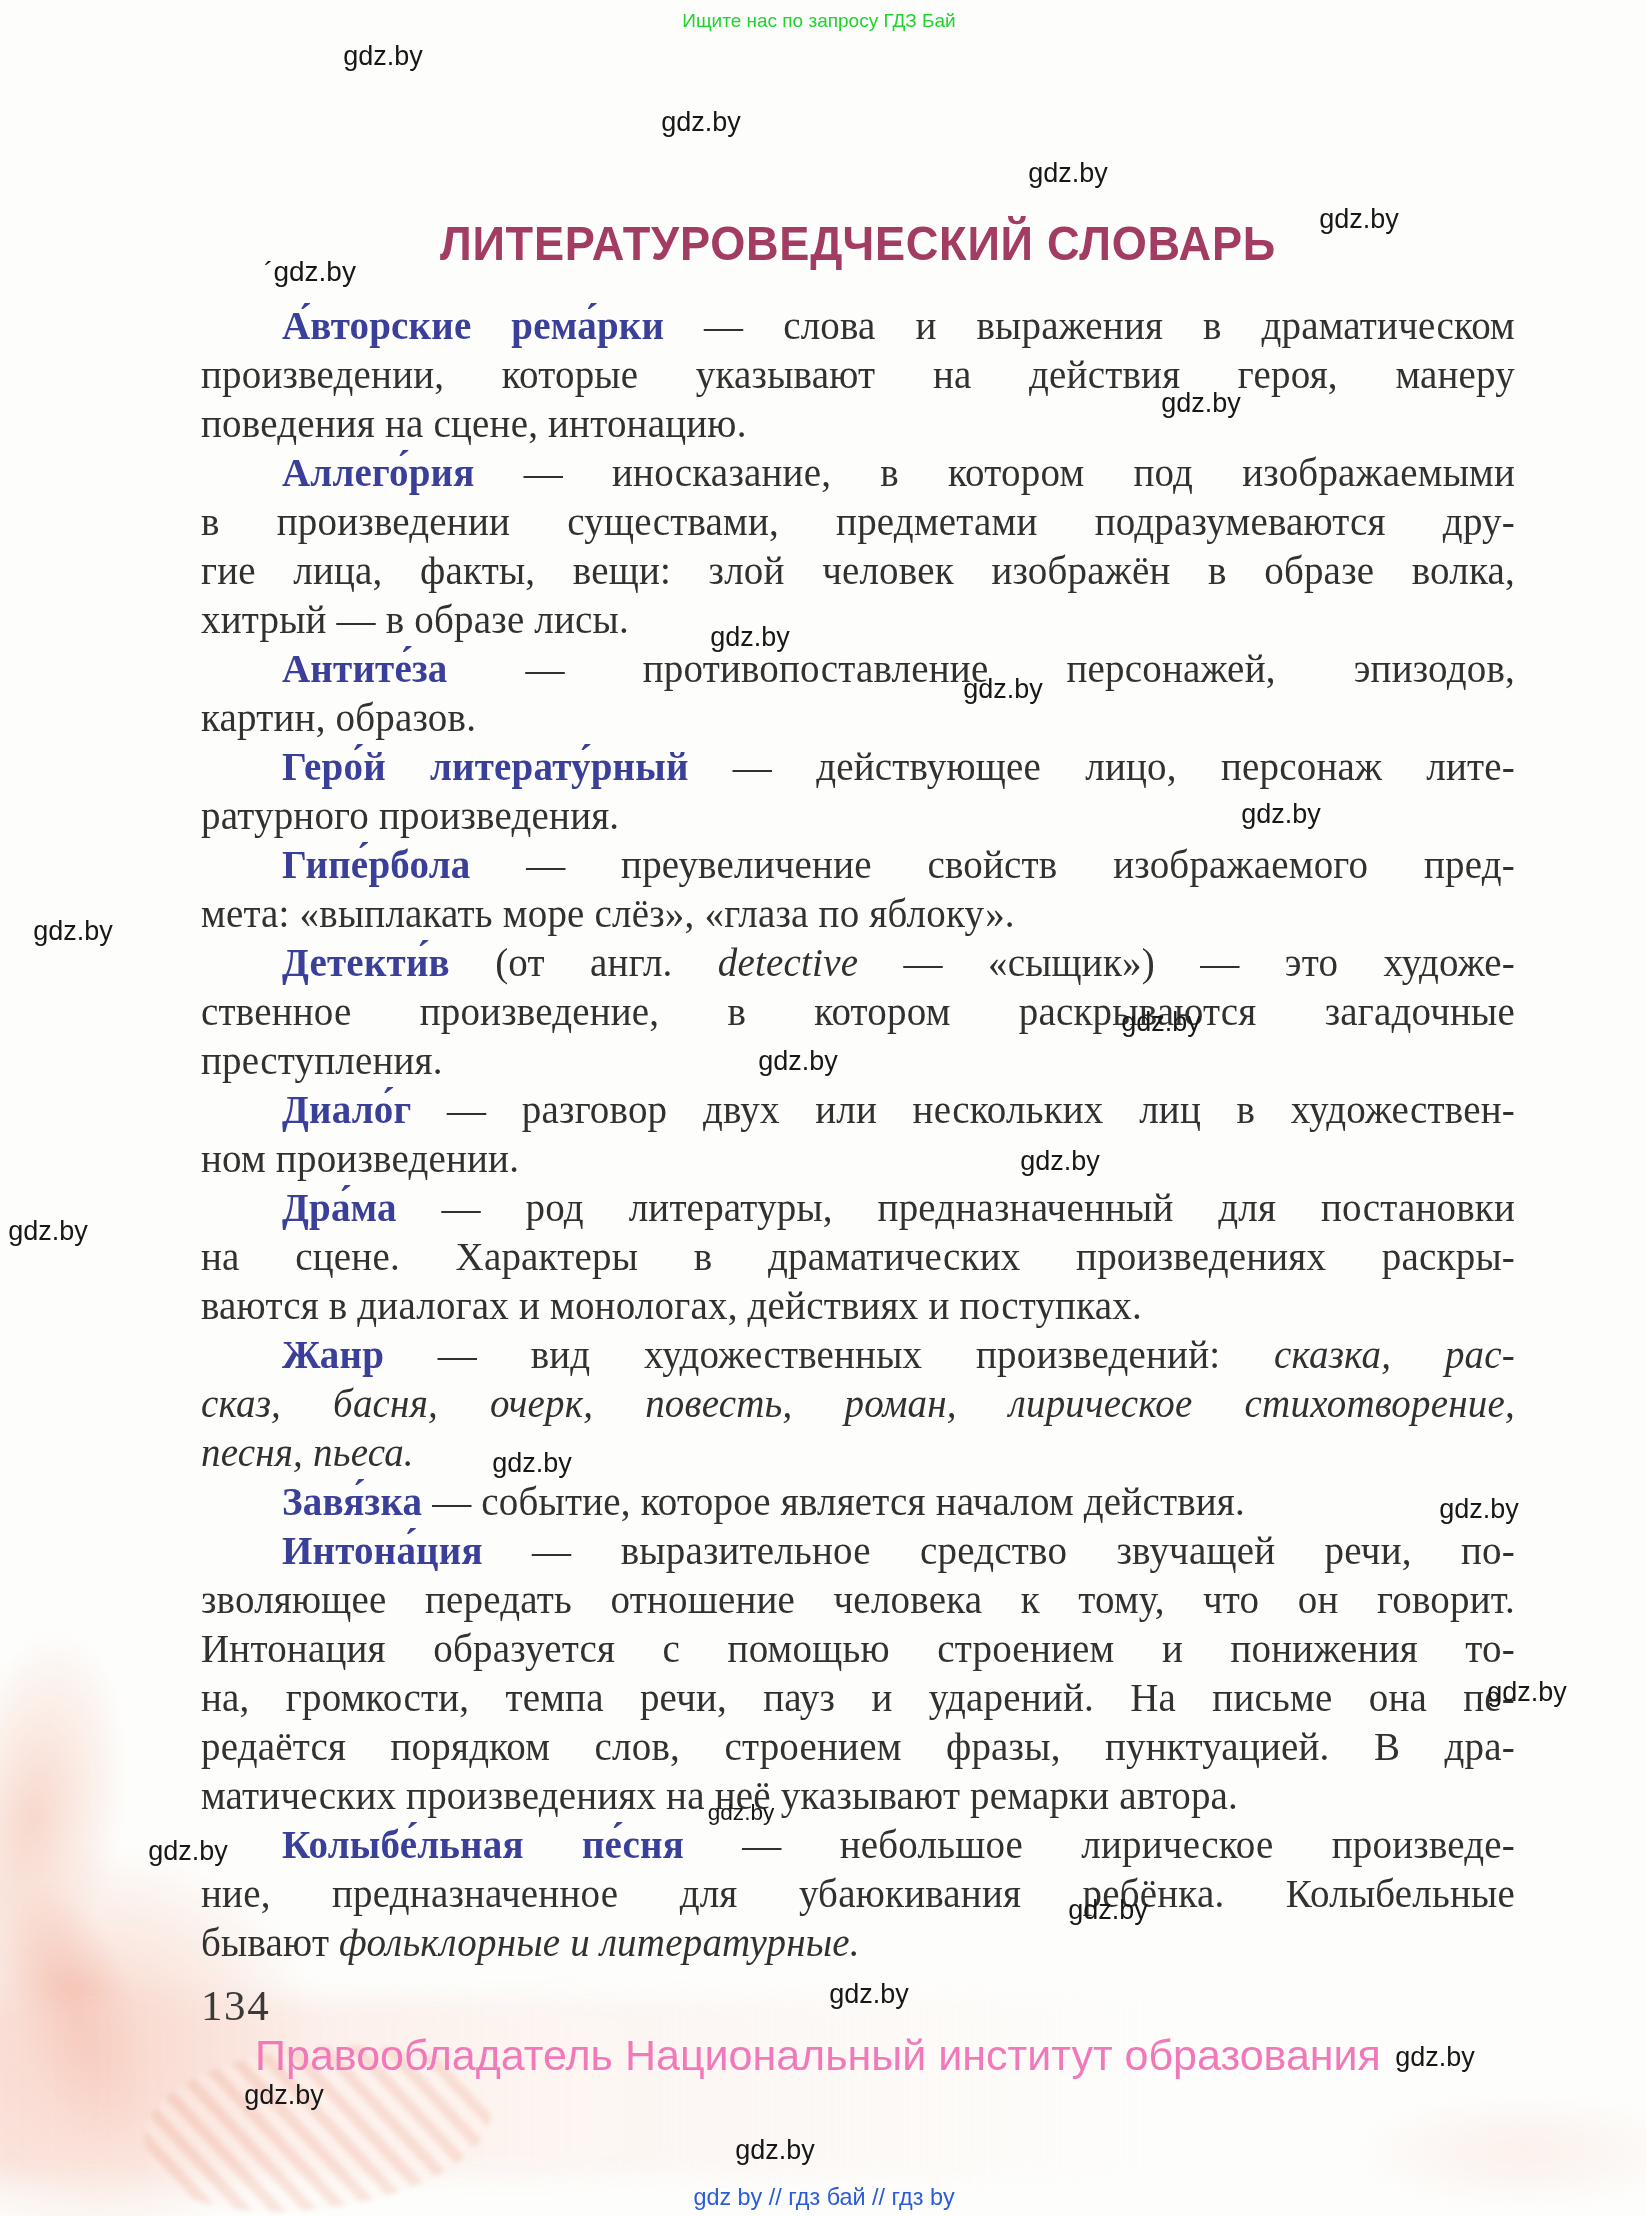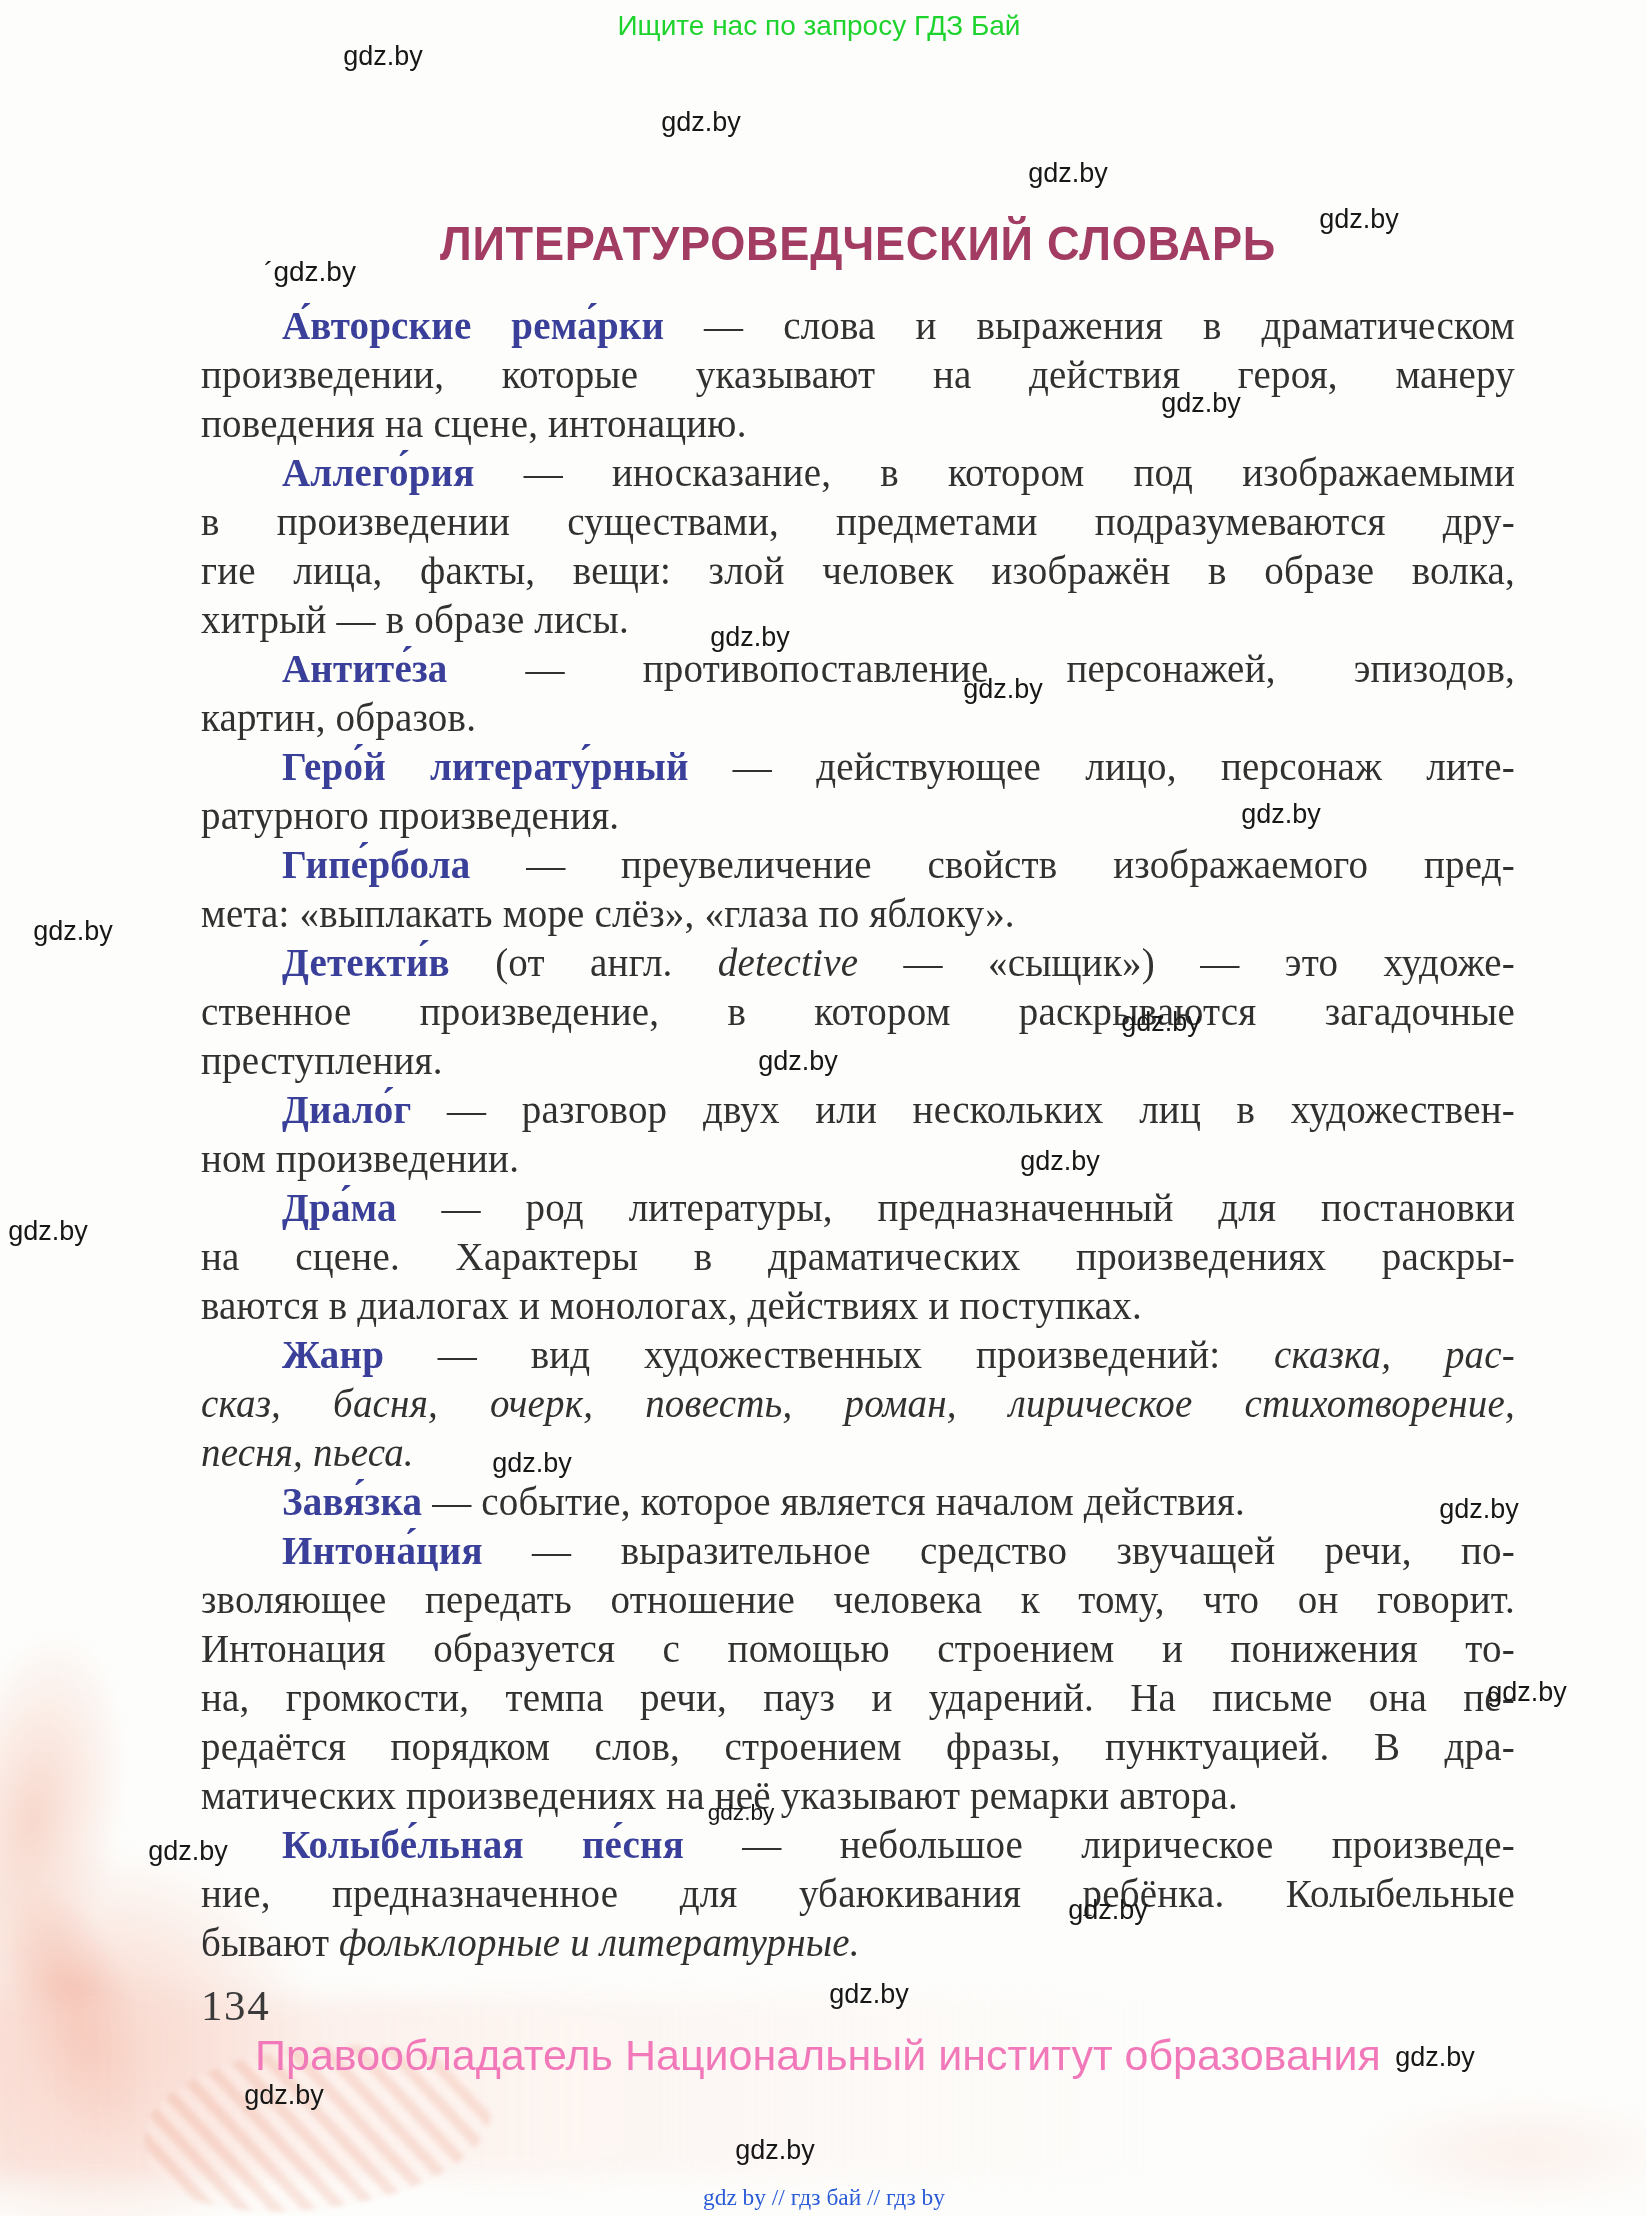--- a/index.html
+++ b/index.html
@@ -45,21 +45,21 @@
   }
   .deco-right{
     left:1354px;top:2095px;width:338px;height:113px;
     background:radial-gradient(closest-side,rgba(250,227,220,0.5),rgba(250,227,220,0));
     filter:blur(6.4px);
   }
 
   .promo{
     position:absolute;top:9.7px;left:819px;transform:translateX(-50%);
     font-family:"Liberation Sans",sans-serif;
-    font-size:28px;white-space:nowrap;color:var(--promo-color);
+    font-size:19px;white-space:nowrap;color:var(--promo-color);
   }
   .title{
     position:absolute;top:216px;left:201px;width:1314px;
     text-align:center;
     font-family:"Liberation Sans",sans-serif;
     font-weight:bold;font-size:48px;letter-spacing:0.8px;
     transform:scaleX(0.94);transform-origin:50% 50%;
     color:var(--title-color);white-space:nowrap;
   }
   .entries{
@@ -82,21 +82,21 @@
     position:absolute;left:201px;top:1981px;
     font-size:43px;color:#3a3a3a;letter-spacing:1.6px;
   }
   .copyright{
     position:absolute;left:818px;top:2031px;transform:translateX(-50%);
     font-family:"Liberation Sans",sans-serif;
     font-size:43px;white-space:nowrap;color:var(--copyright-color);
   }
   .links{
     position:absolute;left:824px;top:2184px;transform:translateX(-50%);
-    font-family:Liberation Serif, serif;
+    font-family:Liberation Sans, sans-serif;
     font-size:23.4px;white-space:nowrap;color:var(--links-color);
     cursor:pointer;
   }
   .wm{
     position:absolute;transform:translate(-50%,-50%);
     font-family:"Liberation Sans",sans-serif;
     font-size:27px;color:#171717;white-space:nowrap;
   }
 </style>
 </head>

